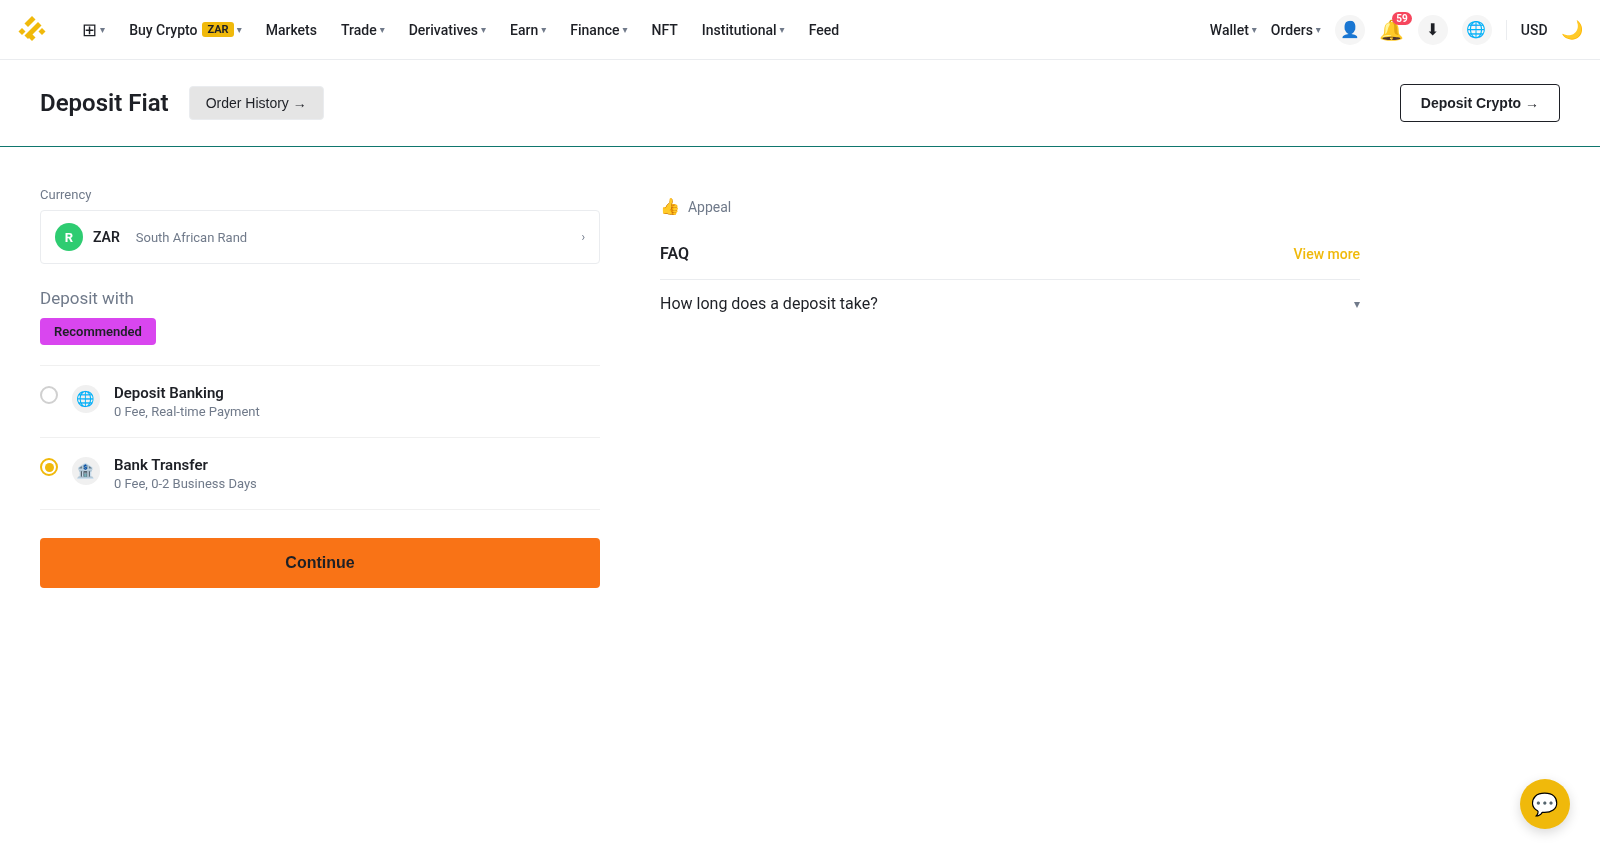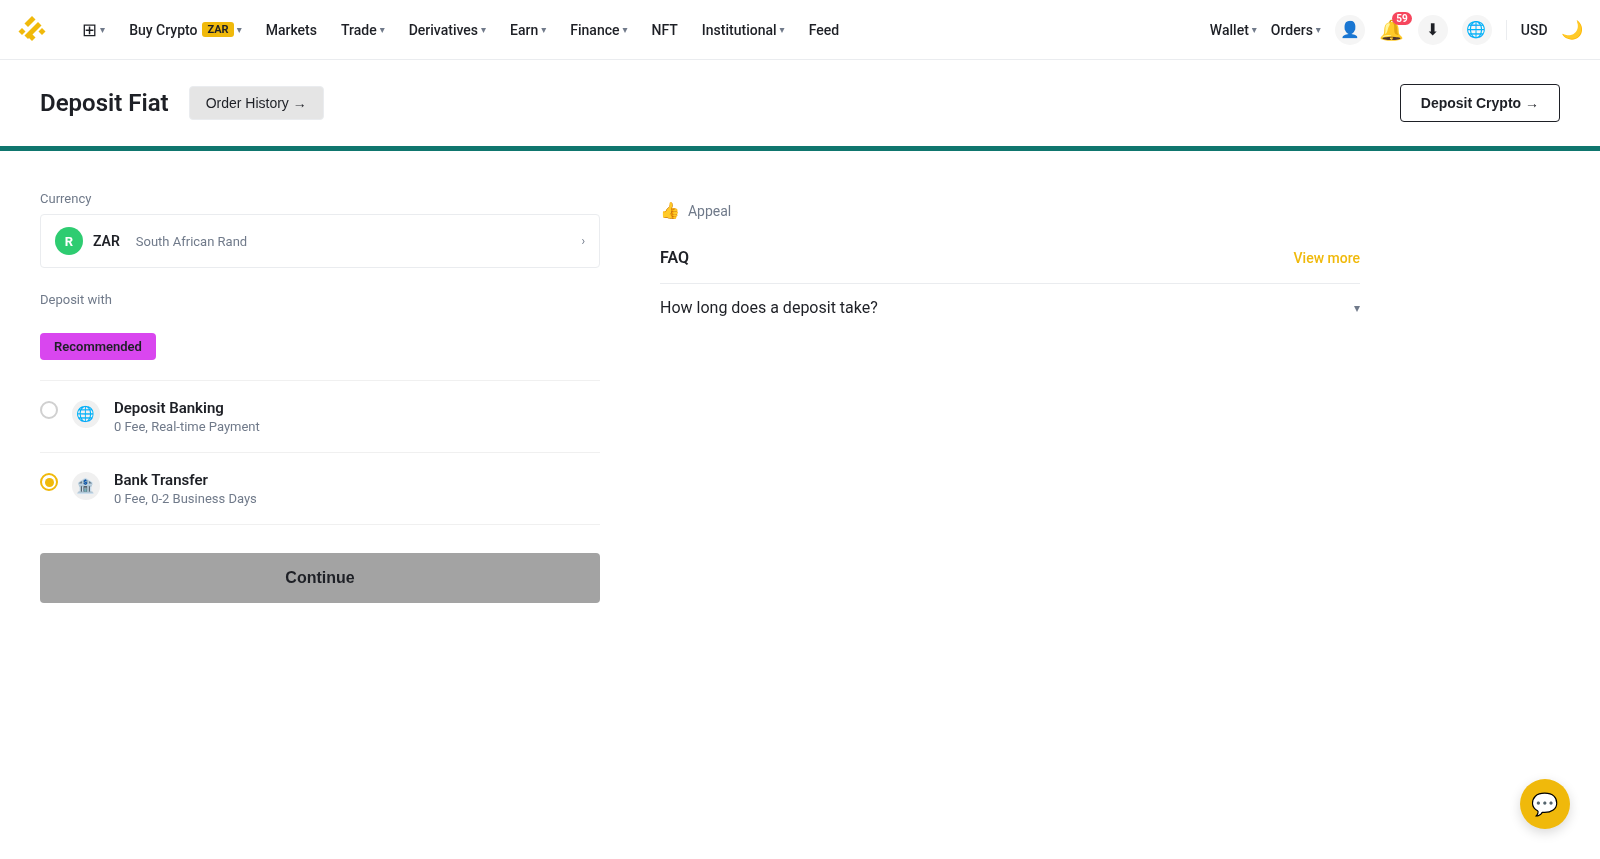--- a/index.html
+++ b/index.html
@@ -31,21 +31,21 @@
       font-size: 10px; font-weight: 700; border-radius: 10px; padding: 1px 4px; min-width: 18px; text-align: center;
     }
     .icon-circle {
       width: 30px; height: 30px; border-radius: 50%; background: #f5f5f5;
       display: flex; align-items: center; justify-content: center; font-size: 16px; cursor: pointer;
     }
 
     
     .page-header {
       display: flex; align-items: center; justify-content: space-between;
-      padding: 24px 40px; border-bottom: 5px solid #0f766e;
+      padding: 24px 40px; border-bottom: 1px solid #0f766e;
     }
     .page-header-left { display: flex; align-items: center; gap: 20px; }
     .page-title { font-size: 24px; font-weight: 600; color: #1e2026; }
     .order-history-btn {
       display: flex; align-items: center; gap: 6px; padding: 8px 16px;
       border: 1px solid #eaecef; border-radius: 4px; background: #e5e5e5;
       font-size: 14px; font-weight: 500; color: #1e2026; cursor: pointer;
     }
     .deposit-crypto-btn {
       display: flex; align-items: center; gap: 6px; padding: 10px 20px;
@@ -70,21 +70,21 @@
     .currency-left { display: flex; align-items: center; gap: 10px; }
     .currency-icon {
       width: 28px; height: 28px; border-radius: 50%; background: #2ecc71;
       display: flex; align-items: center; justify-content: center;
       color: #fff; font-size: 13px; font-weight: 700;
     }
     .currency-code { font-weight: 600; font-size: 14px; }
     .currency-name { font-size: 13px; color: #707a8a; margin-left: 6px; }
     .currency-arrow { color: #707a8a; font-size: 12px; }
 
-    .deposit-with-label { font-size: 13px; color: #707a8a; margin-bottom: 26px; }
+    .deposit-with-label { font-size: 17px; color: #707a8a; margin-bottom: 10px; }
     .recommended-tab {
       display: inline-block; padding: 6px 14px; border-radius: 4px;
       background: #d946ef; font-size: 13px; font-weight: 600; color: #1e2026;
       margin-bottom: 20px; cursor: pointer;
     }
 
     .payment-options { display: flex; flex-direction: column; gap: 0; margin-bottom: 28px; }
 
     .payment-option {
       display: flex; align-items: flex-start; gap: 14px; padding: 18px 0;
@@ -101,21 +101,21 @@
 
     .payment-icon {
       width: 28px; height: 28px; border-radius: 50%; background: #f0f0f0;
       display: flex; align-items: center; justify-content: center; font-size: 15px; flex-shrink: 0; margin-top: 1px;
     }
     .payment-info { display: flex; flex-direction: column; }
     .payment-name { font-size: 15px; font-weight: 600; color: #1e2026; }
     .payment-desc { font-size: 13px; color: #707a8a; margin-top: 2px; }
 
     .continue-btn {
-      width: 100%; padding: 16px; background: #a3a3a3; border: none; border-radius: 4px;
+      width: 100%; padding: 16px; background: #f97316; border: none; border-radius: 4px;
       font-size: 16px; font-weight: 600; color: #1e2026; cursor: pointer;
     }
 
     
     .appeal-row {
       display: flex; align-items: center; gap: 8px; margin-bottom: 28px; color: #707a8a;
     }
     .appeal-icon { font-size: 16px; }
 
     .faq-header {

